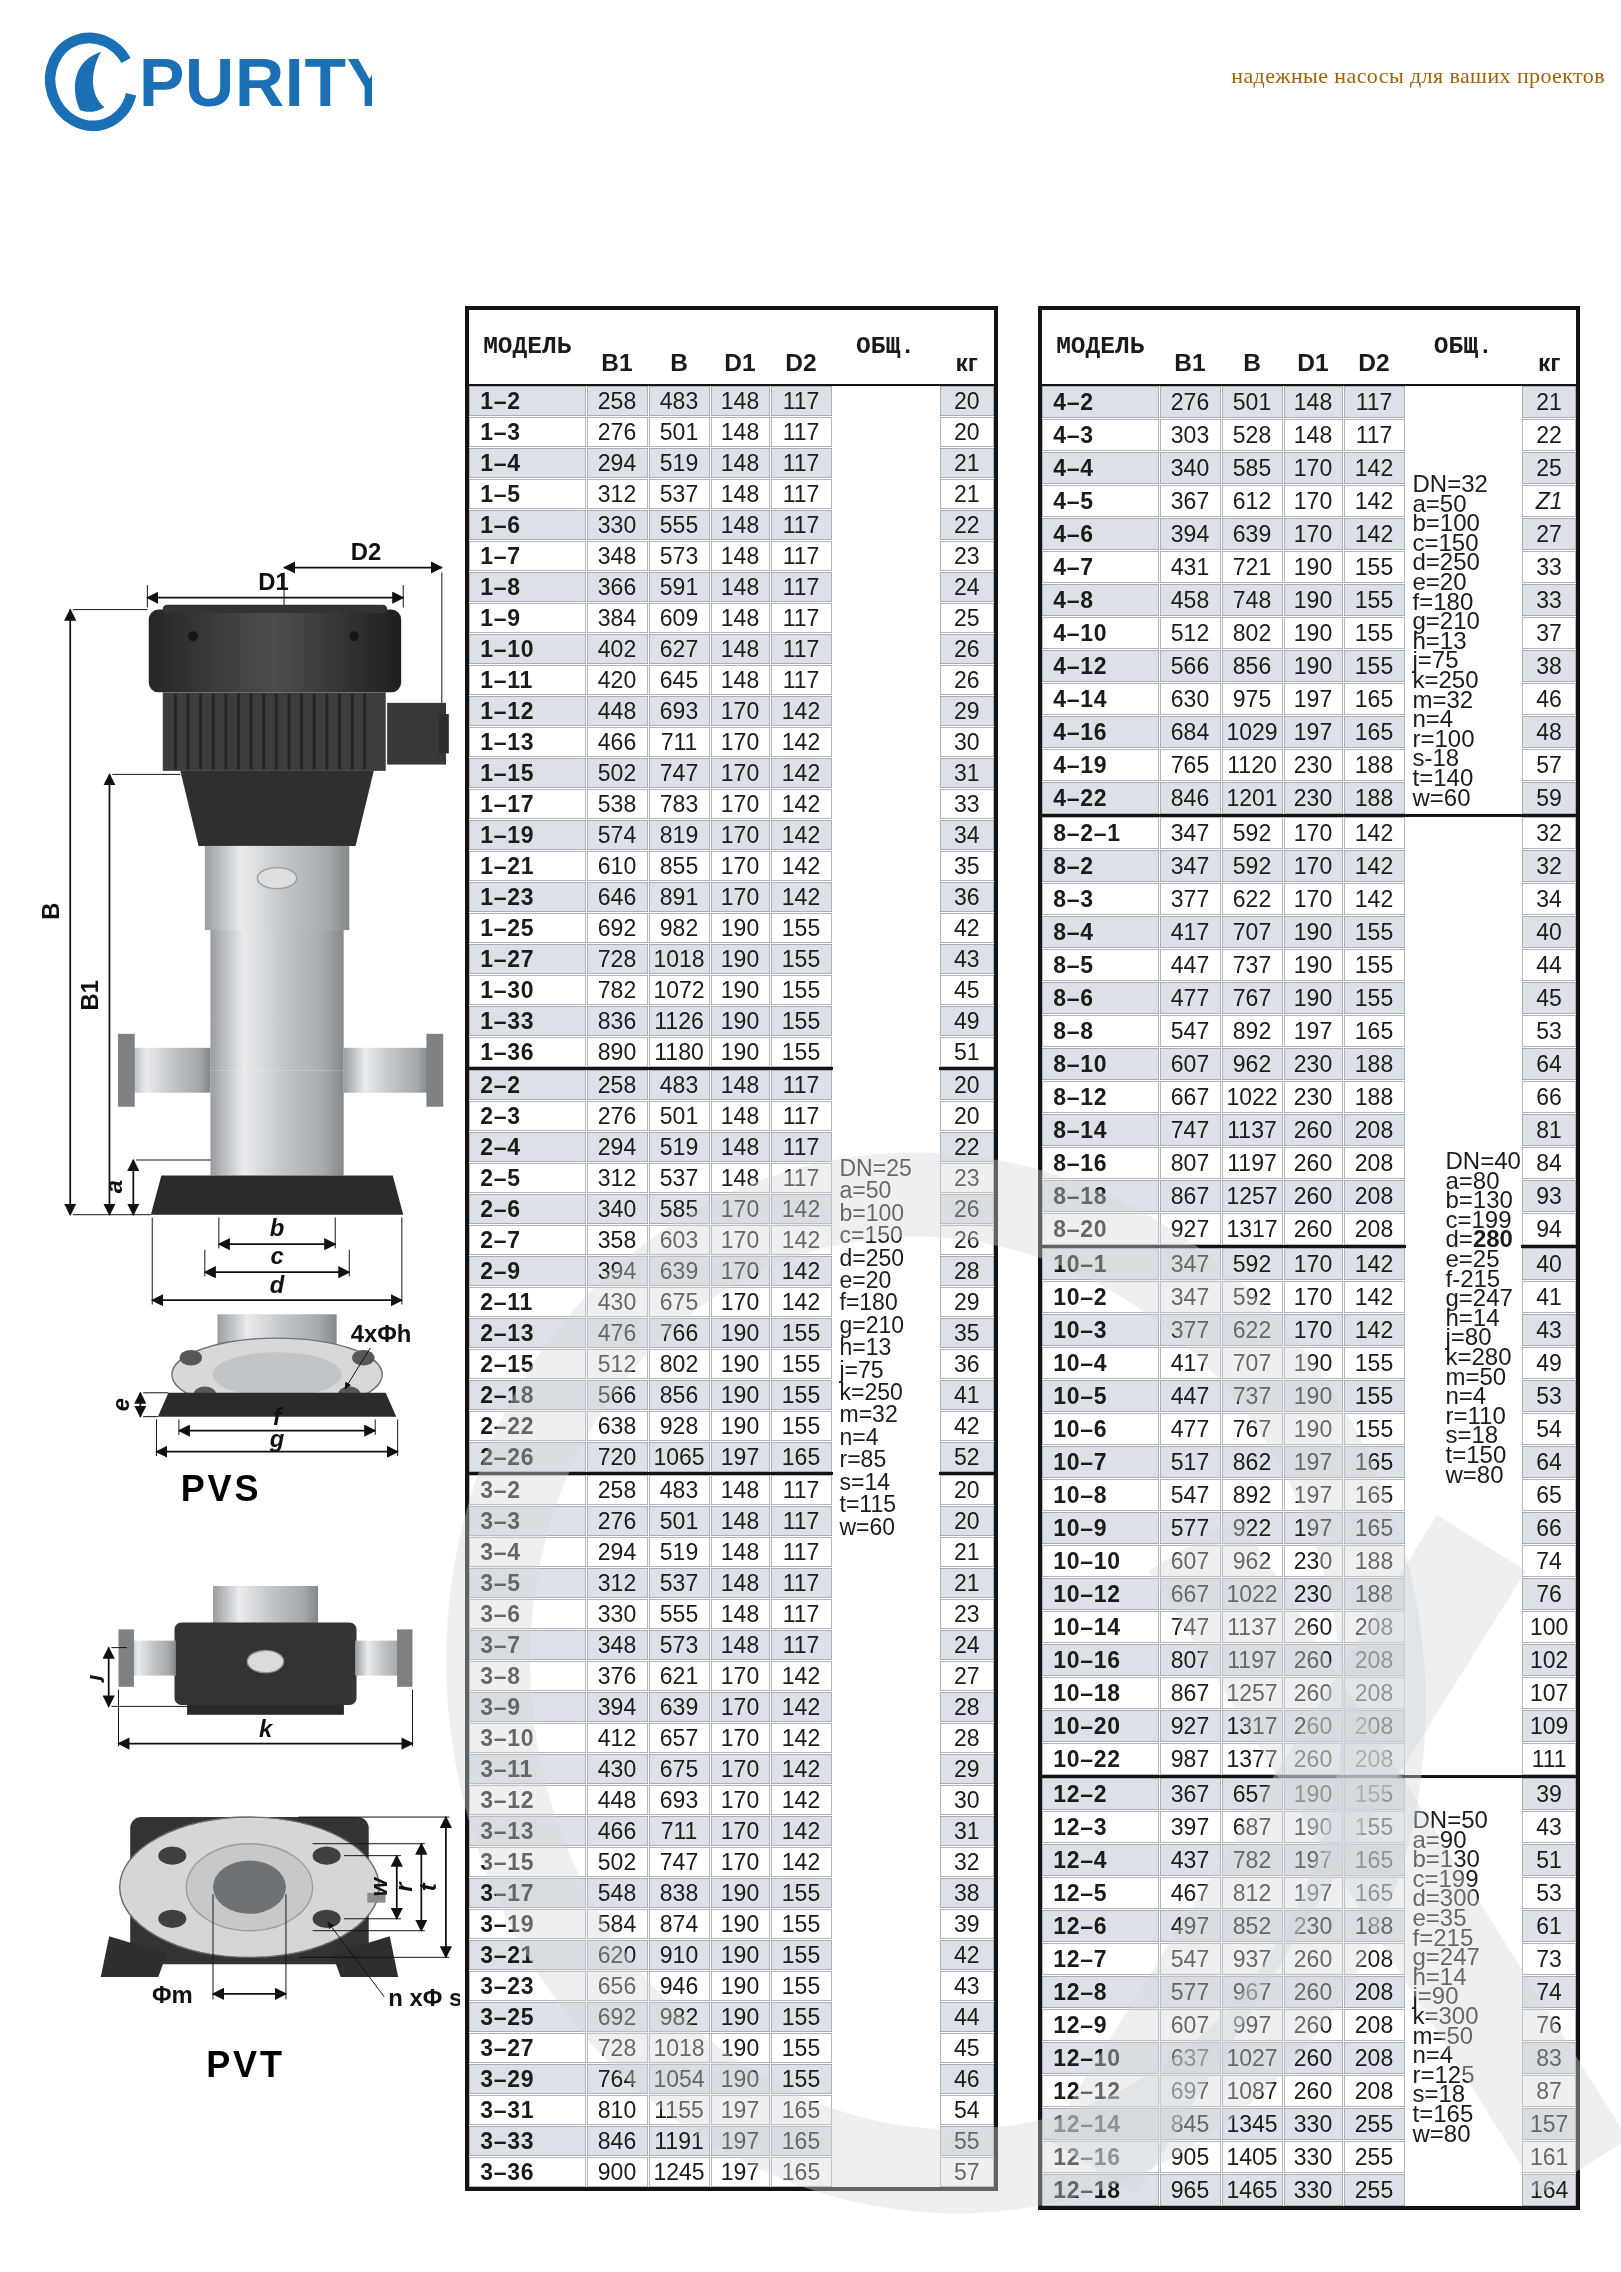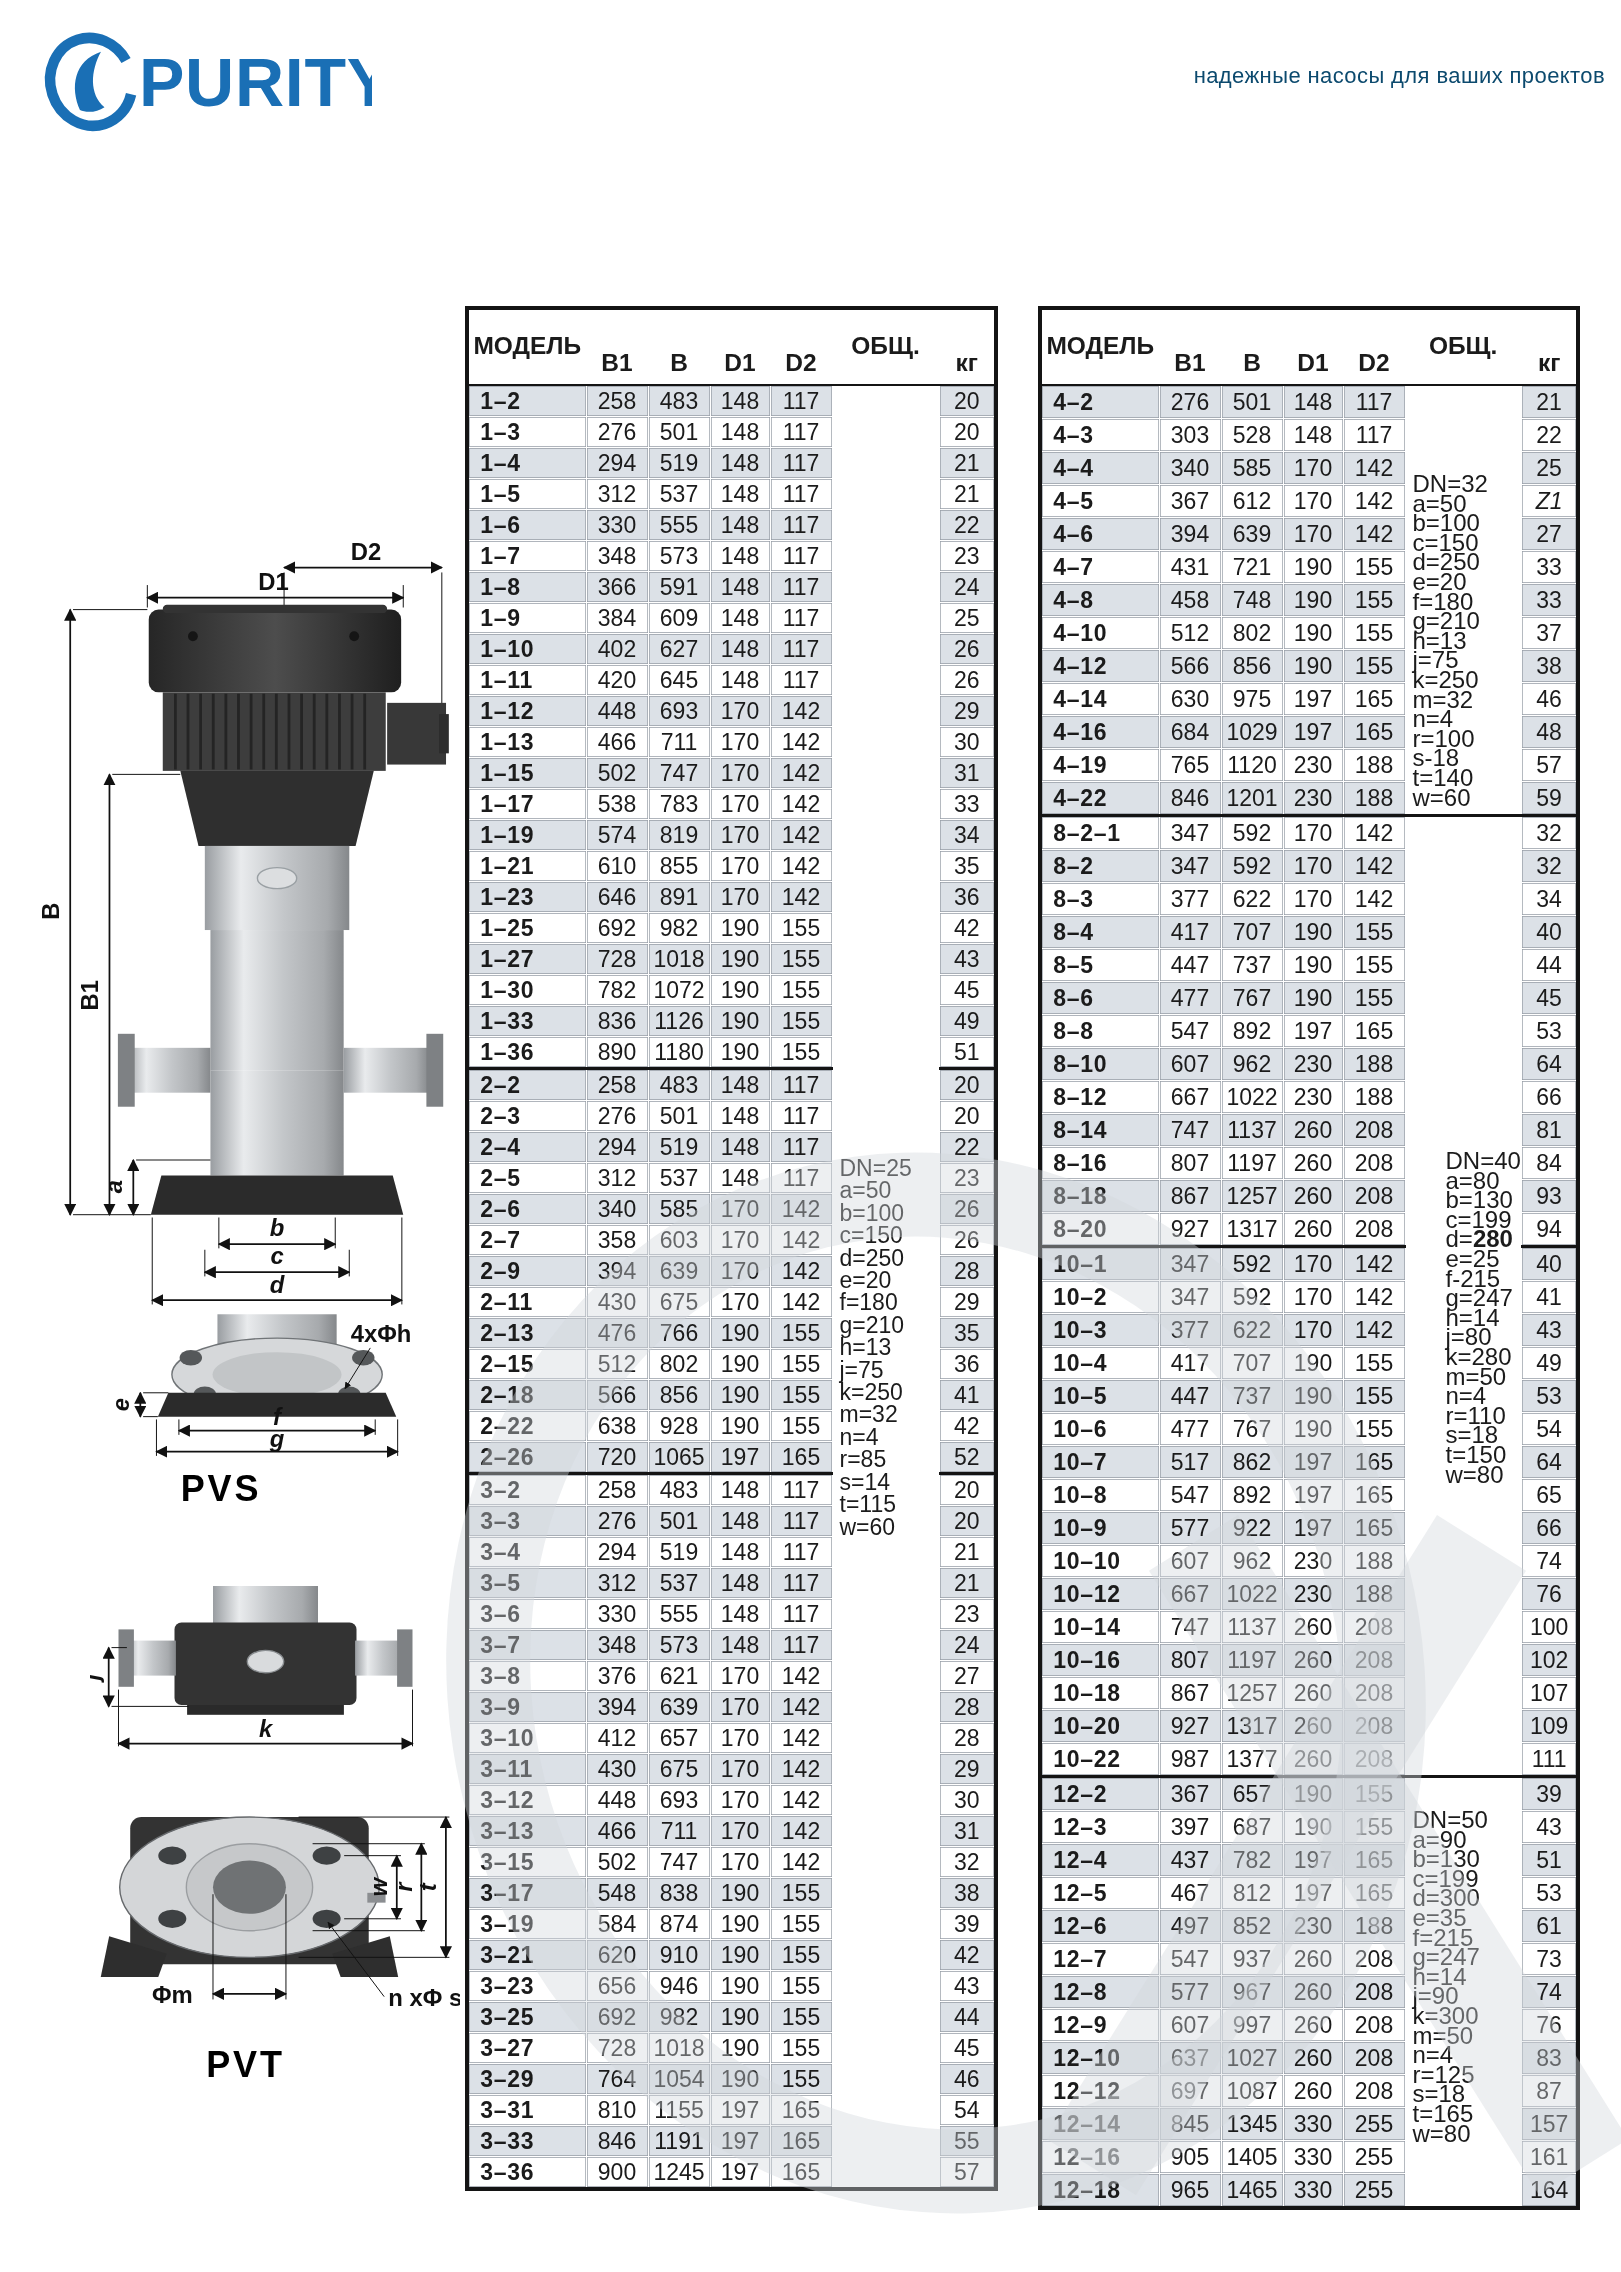--- a/index.html
+++ b/index.html
@@ -4,42 +4,42 @@
 <style>
   html,body{margin:0;padding:0;}
   body{
     width:1622px;height:2273px;position:relative;overflow:hidden;
     background:#ffffff;font-family:"Liberation Sans",sans-serif;color:#1b1b1b;
   }
   
   .logo{position:absolute;left:35px;top:27px;}
   .tagline{
     position:absolute;left:996px;top:63px;width:609px;text-align:right;
-    font-size:22px;color:#0c4a6e;letter-spacing:0.4px;
+    font-size:22px;color:#a16207;letter-spacing:0.4px;font-family:Liberation Serif, serif;
   }
   
   .wm{position:absolute;z-index:3;pointer-events:none;}
   .wm-ring{
     left:449px;top:1150px;width:806px;height:898px;border-radius:50%;
     border:84px solid rgba(209,214,220,.40);transform:rotate(-14deg);
   }
   .wm-s1,.wm-s2{width:105px;height:736px;background:rgba(209,214,220,.40);}
   .wm-s1{left:1234px;top:1487px;transform:rotate(32deg);}
   .wm-s2{left:1336px;top:1487px;transform:rotate(-32deg);}
   
   .tbl-wrap{position:absolute;top:306px;z-index:2;}
   .tw-left{left:465px;}
   .tw-right{left:1038px;}
   table{border-collapse:collapse;table-layout:fixed;border:4.2px solid #141414;}
   th,td{border:1.4px solid #ffffff;overflow:hidden;}
   thead th{
     background:#ffffff;height:67px;font-size:24.5px;font-weight:bold;
     border-bottom:2.8px solid #141414;text-align:center;padding:0;
   }
-  th.h-model,th.h-obsh{vertical-align:middle;padding-bottom:2px;}
+  th.h-model,th.h-obsh{vertical-align:middle;padding-bottom:2px;font-family:Liberation Mono, monospace;}
   th.h-sub,th.h-kg{vertical-align:bottom;padding-bottom:7px;}
   tbody td{
     background:#ffffff;box-shadow:inset 0 0 0 0.7px #969da6;
     font-size:23px;text-align:center;vertical-align:middle;color:#1b1b1b;
     padding:0;
   }
   .tw-left  tbody td{height:30px;}
   .tw-right tbody td{height:32px;}
   tr.alt td{background:#dce1e7;}
   td.model{text-align:left;padding-left:11.2px;font-weight:bold;letter-spacing:0.7px;}

